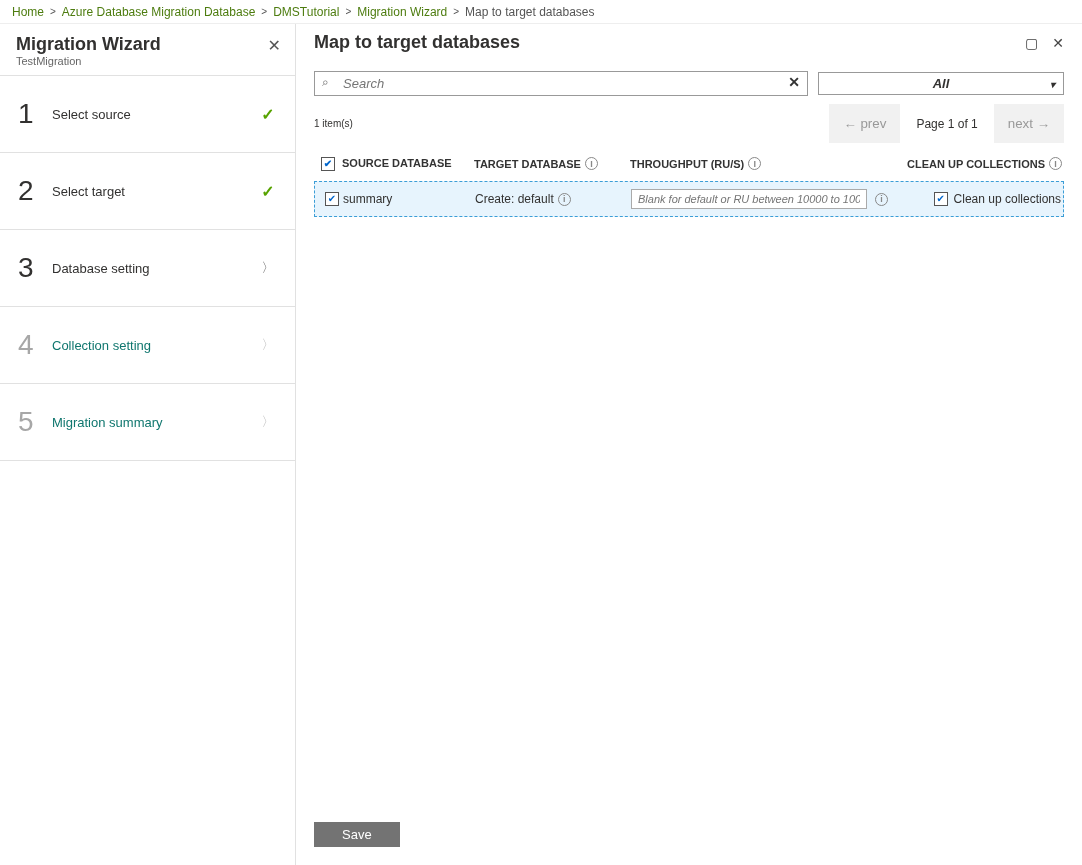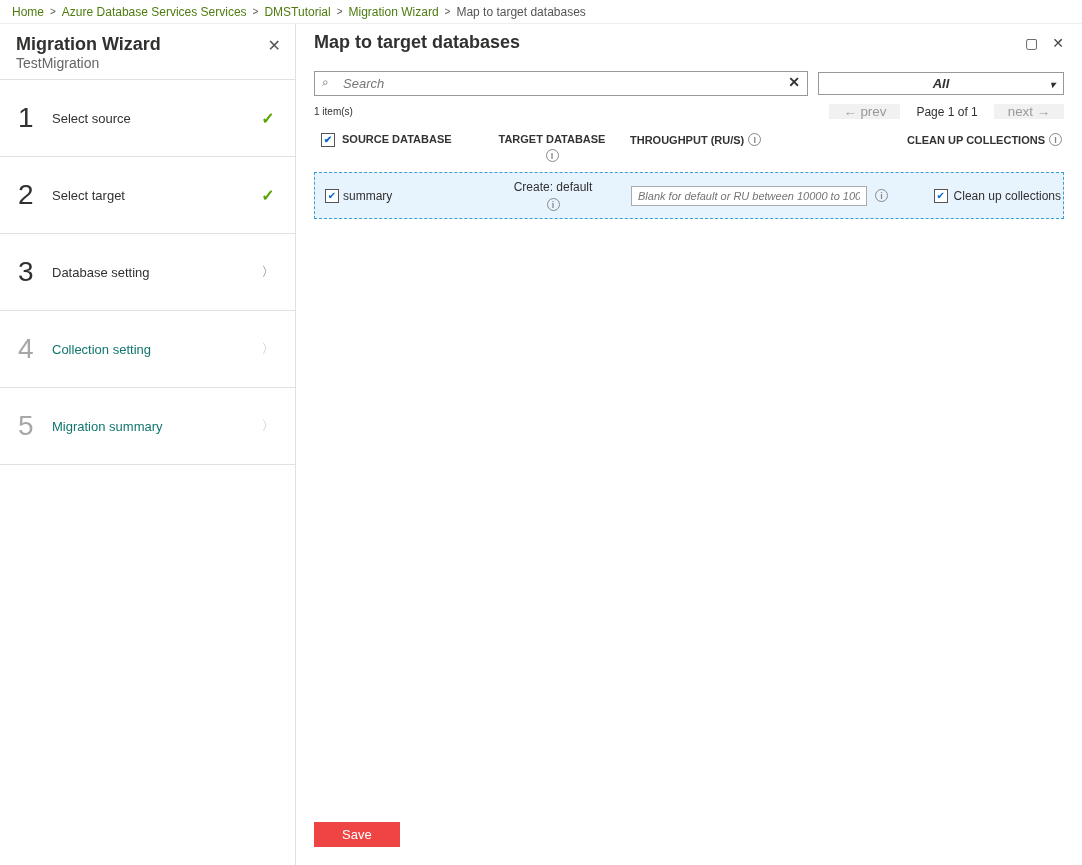--- a/index.html
+++ b/index.html
@@ -8,21 +8,21 @@
     .breadcrumb { height: 24px; padding: 2px 12px; display: flex; align-items: center; gap: 6px; font-size: 12px; border-bottom: 1px solid #eee; }
     .breadcrumb a { color: #4d7c0f; text-decoration: none; cursor: pointer; }
     .breadcrumb .sep { color: #555; font-size: 10px; }
     .breadcrumb .current { color: #555; }
     
     .layout { display: flex; height: calc(100% - 24px); }
     
     .sidebar { width: 296px; border-right: 1px solid #e1e1e1; display: flex; flex-direction: column; }
     .sidebar-header { padding: 10px 16px 8px 16px; border-bottom: 1px solid #e1e1e1; position: relative; }
     .sidebar-title { font-size: 18px; font-weight: 600; }
-    .sidebar-subtitle { font-size: 14px; color: #666; }
+    .sidebar-subtitle { font-size: 11px; color: #666; }
     .close-btn { position: absolute; right: 14px; top: 12px; cursor: pointer; font-size: 16px; color: #555; }
     
     .step { display: flex; align-items: center; padding: 22px 18px; border-bottom: 1px solid #e1e1e1; cursor: pointer; position: relative; }
     .step-num { font-size: 28px; font-weight: 300; width: 28px; color: #323130; }
     .step-num.disabled { color: #a7a7a7; }
     .step-label { flex: 1; font-size: 13px; padding-left: 6px; }
     .step-label.disabled { color: #0f766e; }
     .step-icon { width: 18px; display:flex; justify-content:center; align-items:center; }
     .check { color: #57a300; font-size: 16px; font-weight: bold; }
     .chev { color: #666; font-size: 13px; }
@@ -38,51 +38,51 @@
     .search-wrap { flex: 1; position: relative; }
     .search-input { width: 100%; padding: 4px 26px 4px 28px; border: 1px solid #999; font-size: 13px; font-style: italic; color: #777; }
     .search-icon-s { position: absolute; left: 8px; top: 4px; color: #777; font-size: 12px; }
     .search-clear { position: absolute; right: 8px; top: 3px; cursor: pointer; font-size: 14px; color: #333; font-weight: bold; }
     .filter-select { width: 246px; border: 1px solid #999; padding: 3px 8px; font-style: italic; font-weight: bold; text-align: center; background: #fff; cursor: pointer; position: relative; }
     .filter-select .dd { position: absolute; right: 8px; top: 6px; font-size: 10px; }
     
     .paging-row { padding: 4px 18px 8px 18px; display: flex; align-items: center; }
     .item-count { font-size: 10px; flex: 1; }
     .pager { display: flex; gap: 6px; align-items: center; font-size: 12px; }
-    .pager-btn { background: #f1f1f1; border: none; padding: 0 14px; color: #999; cursor: pointer; }
+    .pager-btn { background: #f1f1f1; border: none; padding: 12px 14px; color: #999; cursor: pointer; }
     .pager-label { padding: 0 10px; }
     
     .grid { padding: 0 18px; }
     .grid-header { display: flex; align-items: flex-start; padding: 6px 0 10px 0; font-size: 11px; font-weight: 600; text-transform: uppercase; color: #333; }
     .col-chk { width: 28px; display:flex; justify-content:center; }
     .col-src { width: 132px; }
-    .col-tgt { width: 156px; display:flex; align-items:center; gap:4px;flex-direction:column; }
+    .col-tgt { width: 156px; display:flex; align-items:center; gap:4px; }
     .col-thru { width: 260px; display:flex; align-items:center; gap:4px; }
     .col-clean { flex: 1; display:flex; align-items:center; gap:4px; justify-content:flex-end; padding-right: 2px; }
     .info-ic { display:inline-flex; width:13px; height:13px; border:1px solid #888; border-radius:50%; align-items:center; justify-content:center; font-size:9px; color:#888; font-weight:bold; font-style: normal; }
     
     .grid-row { display: flex; align-items: center; padding: 7px 0; background: #e7f4fd; border: 1px dashed #3b9dd6; font-size: 12px; }
     .grid-row .col-chk { padding-left: 6px; }
     .grid-row .col-thru input { width: 236px; padding: 3px 6px; border: 1px solid #aaa; font-style: italic; font-size: 11px; color: #888; }
     .grid-row .col-thru { gap: 8px; }
     .grid-row .col-clean { gap: 6px; font-size: 12px; }
     .chkbox { width: 14px; height: 14px; border: 1px solid #555; display:inline-flex; align-items:center; justify-content:center; background:#fff; cursor:pointer; }
     .chkbox.checked::after { content:"✔"; font-size:10px; color:#0066cc; line-height:1; }
     .chkbox.hdr.checked::after { color:#0066cc; }
     
     .footer { margin-top: auto; padding: 10px 18px 18px 18px; }
-    .save-btn { background: #ef4444; color: #fff; border: none; padding: 5px 28px; font-size: 13px; cursor: pointer; }
+    .save-btn { background: #737373; color: #fff; border: none; padding: 5px 28px; font-size: 13px; cursor: pointer; }
   </style>
 </head>
 <body>
 
 <div class="breadcrumb">
   <a>Home</a>
   <span class="sep">&gt;</span>
-  <a>Azure Database Services Services</a>
+  <a>Azure Database Migration Database</a>
   <span class="sep">&gt;</span>
   <a>DMSTutorial</a>
   <span class="sep">&gt;</span>
   <a>Migration Wizard</a>
   <span class="sep">&gt;</span>
   <span class="current">Map to target databases</span>
 </div>
 
 <div class="layout">
   <div class="sidebar">

